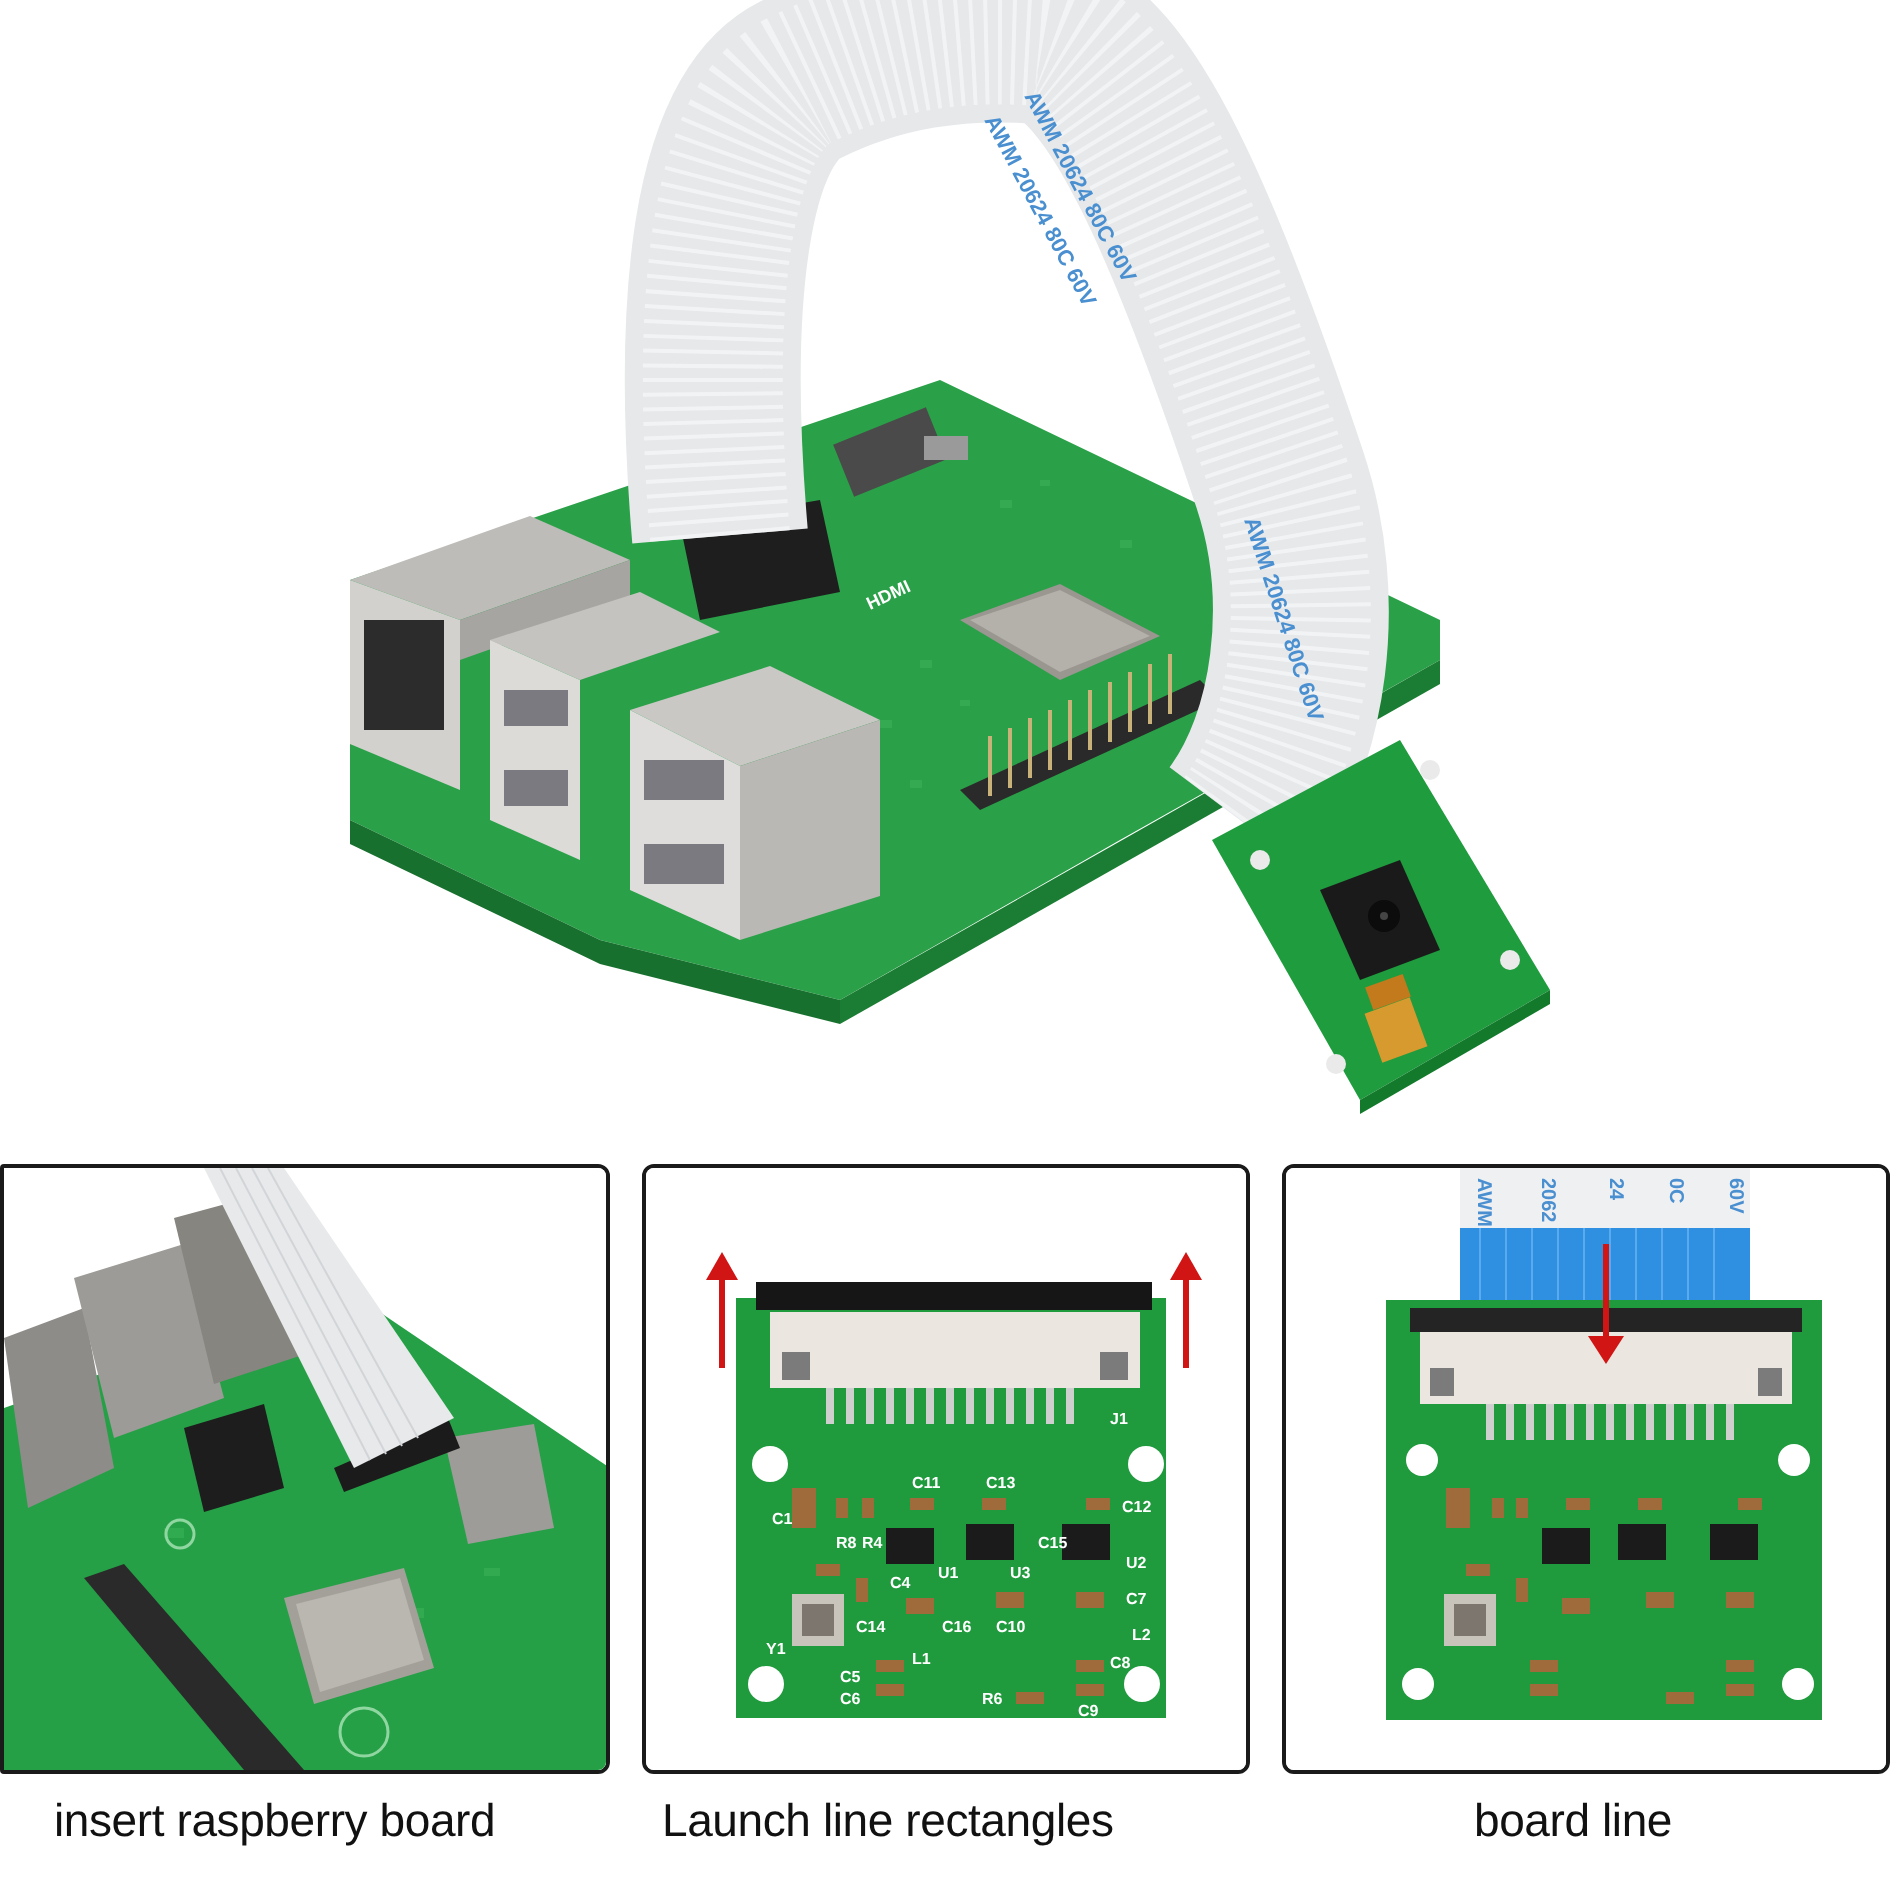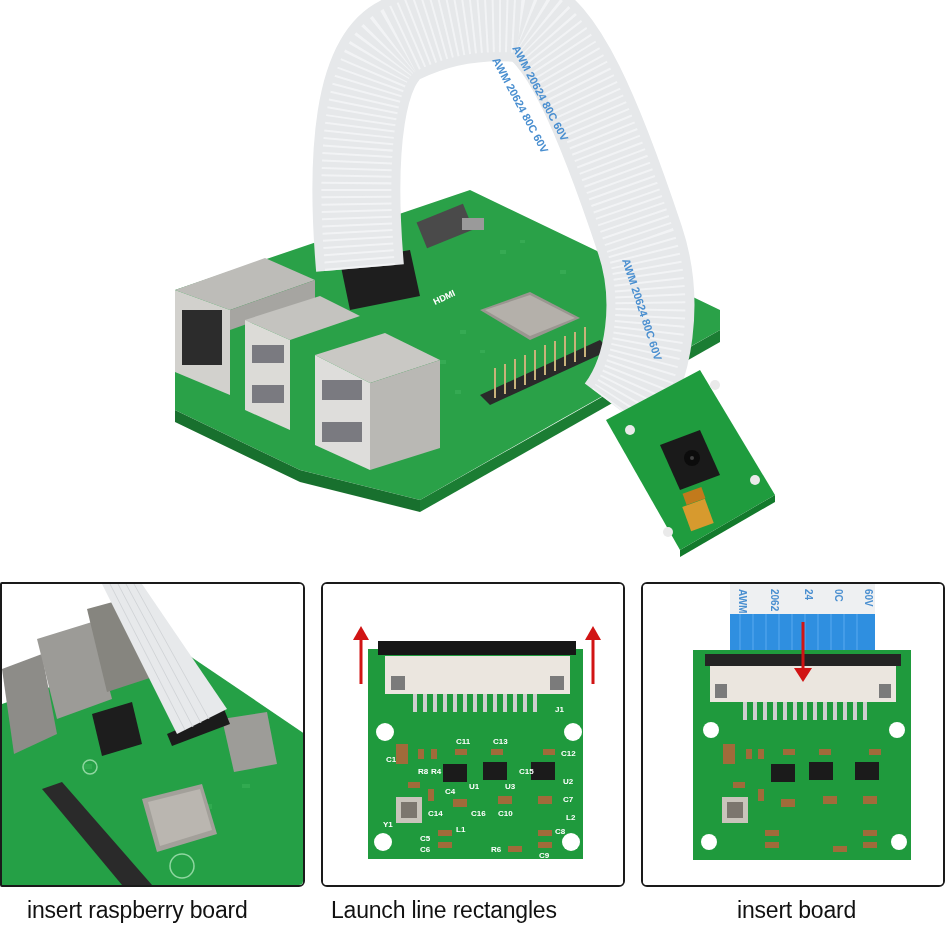--- a/index.html
+++ b/index.html
@@ -313,13 +313,13 @@
 
     <g>
       <line x1="160" y1="38" x2="160" y2="88" stroke="#d11414" stroke-width="3"></line>
       <polygon points="151,84 160,98 169,84" fill="#d11414"></polygon>
     </g>
   </svg>
 </div>
 
 <div class="caption c1">insert raspberry board</div>
 <div class="caption c2">Launch line rectangles</div>
-<div class="caption c3">insert board</div>
+<div class="caption c3">board line</div>
 
 </body></html>

